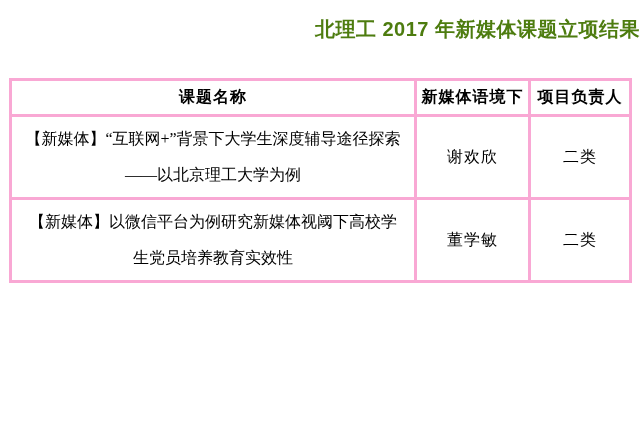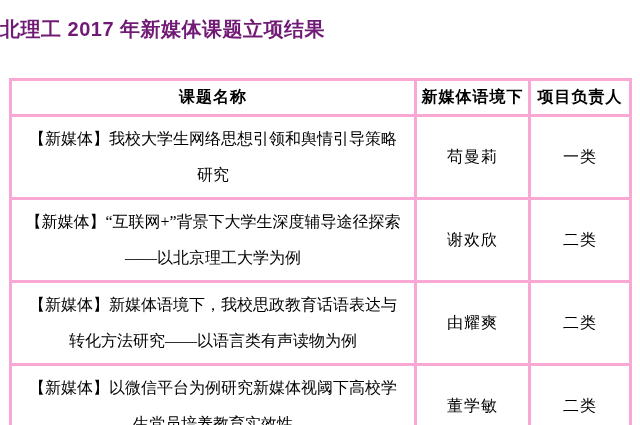--- a/index.html
+++ b/index.html
@@ -9,26 +9,26 @@
     color: #000000;
     font-family: "Liberation Serif", "DejaVu Serif", serif;
     position: relative;
     overflow: hidden;
   }
   .page-title {
     position: absolute;
     top: 16px;
     left: 0;
     width: 640px;
-    text-align: left;
+    text-align: right;
     font-family: "Liberation Sans", "DejaVu Sans", sans-serif;
     font-weight: bold;
     font-size: 20px;
     letter-spacing: 0.5px;
-    color: #701a75;
+    color: #4d7c0f;
   }
   table.results {
     position: absolute;
     left: 9px;
     top: 78px;
     width: 620px;
     border-collapse: collapse;
     table-layout: fixed;
     border: 2px solid #1a1a1a;
     background: #ffffff;
@@ -71,32 +71,22 @@
   </colgroup>
   <thead>
     <tr>
       <th>课题名称</th>
       <th>新媒体语境下</th>
       <th>项目负责人</th>
     </tr>
   </thead>
   <tbody>
     <tr>
-      <td class="topic-cell">【新媒体】我校大学生网络思想引领和舆情引导策略研究</td>
-      <td class="leader-cell">苟曼莉</td>
-      <td class="category-cell">一类</td>
-    </tr>
-    <tr>
       <td class="topic-cell">【新媒体】“互联网+”背景下大学生深度辅导途径探索——以北京理工大学为例</td>
       <td class="leader-cell">谢欢欣</td>
-      <td class="category-cell">二类</td>
-    </tr>
-    <tr>
-      <td class="topic-cell">【新媒体】新媒体语境下，我校思政教育话语表达与转化方法研究——以语言类有声读物为例</td>
-      <td class="leader-cell">由耀爽</td>
       <td class="category-cell">二类</td>
     </tr>
     <tr>
       <td class="topic-cell">【新媒体】以微信平台为例研究新媒体视阈下高校学生党员培养教育实效性</td>
       <td class="leader-cell">董学敏</td>
       <td class="category-cell">二类</td>
     </tr>
   </tbody>
 </table>
 

